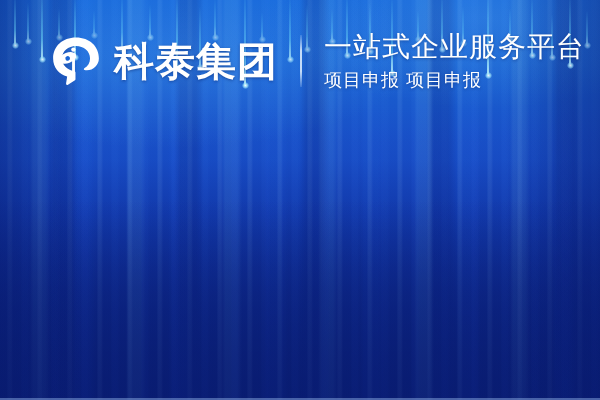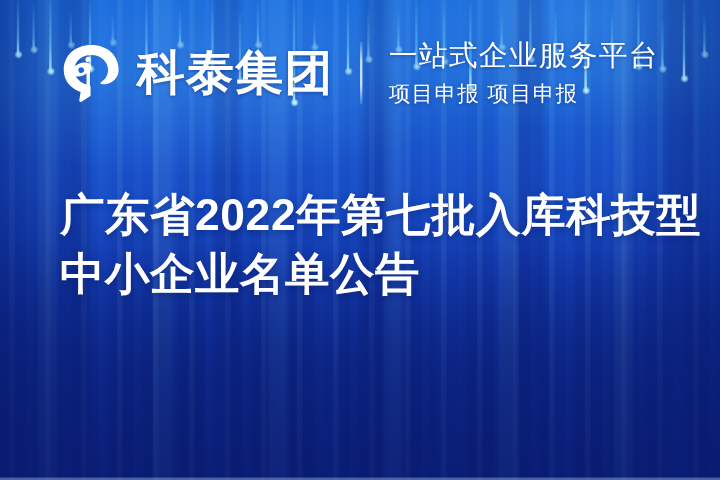--- a/index.html
+++ b/index.html
@@ -177,21 +177,21 @@
     height: 52px;
     margin: 0 22px 0 22px;
     background: linear-gradient(to bottom,
       rgba(215,235,255,0.15) 0%,
       rgba(225,240,255,0.85) 30%,
       rgba(225,240,255,0.85) 70%,
       rgba(215,235,255,0.15) 100%);
   }
   .slogan { display: flex; flex-direction: column; justify-content: center; }
   .slogan-main {
-    font-size: 24px;
+    font-size: 28px;
     line-height: 1.15;
     color: #ffffff;
     white-space: nowrap;
     letter-spacing: 1px;
     text-shadow: 0 1px 3px rgba(5,25,90,0.4);
   }
   .slogan-sub {
     margin-top: 7px;
     font-size: 18px;
     line-height: 1.15;
@@ -330,19 +330,15 @@
     <div class="brand-name">科泰集团</div>
 
     <div class="divider"></div>
 
     <div class="slogan">
       <div class="slogan-main">一站式企业服务平台</div>
       <div class="slogan-sub">项目申报 项目申报</div>
     </div>
   </div>
 
-  <div class="title-block">
-    <div class="title-line">广东省2022年第七批入库科技型</div>
-    <div class="title-line">中小企业名单公告</div>
-  </div>
 
   <div class="bg-hairline"></div>
 </div>
 
 </body></html>

